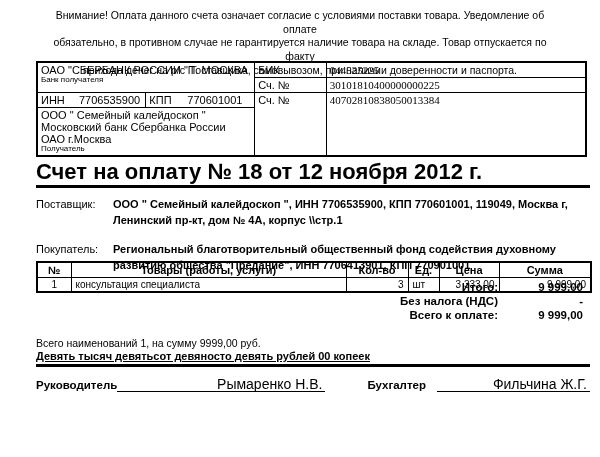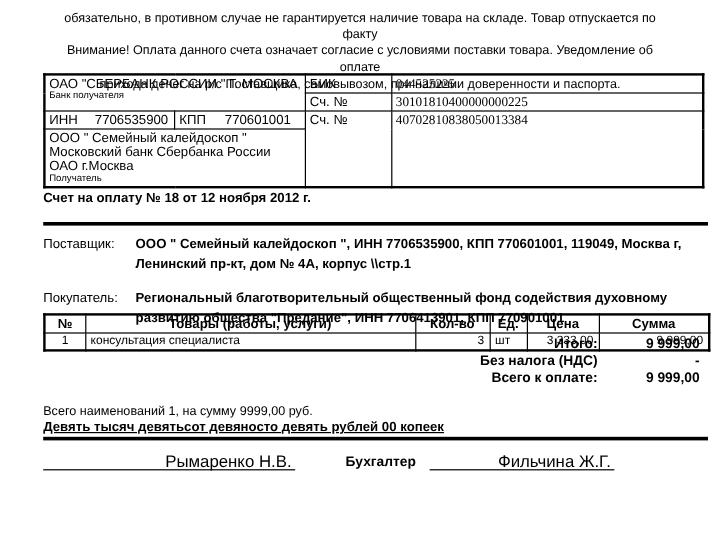--- a/index.html
+++ b/index.html
@@ -45,21 +45,21 @@
   .bank tr.r4 { height: 37px; }
   .cell-stack { display: flex; flex-direction: column; justify-content: space-between; height: 100%; }
   .tiny-label { font-size: 8px; line-height: 1.1; }
   .acct-num { font-size: 12px; font-family: Liberation Serif, serif; }
   .pair { display: flex; }
   .pair .p-label { width: 38px; }
 
   
   .doc-title {
     top: 159px; left: 36px;
-    font-size: 11px;
+    font-size: 22px;
     font-weight: bold;
   }
   .title-rule {
     top: 185px; left: 36px; width: 554px; height: 3px;
     background: #000;
   }
 
   
   .parties { top: 197px; left: 36px; width: 554px; }
   .party-row { display: flex; font-size: 11px; line-height: 1.45; justify-content: flex-end; }
@@ -107,22 +107,22 @@
   .sig-label.first { flex: 0 0 78px; }
   .sig-label.second { flex: 0 0 70px; margin-left: 42px; }
   .sig-line { border-bottom: 1.5px solid #000; text-align: right; font-size: 14px; line-height: 13px; padding-right: 3px; }
   .sig-line.first { width: 210px; }
   .sig-line.second { width: 154px; }
 </style>
 </head>
 <body>
 
 <div class="abs notice">
+  <div>Внимание! Оплата данного счета означает согласие с условиями поставки товара. Уведомление об оплате</div>
   <div>обязательно, в противном случае не гарантируется наличие товара на складе. Товар отпускается по факту</div>
-  <div>Внимание! Оплата данного счета означает согласие с условиями поставки товара. Уведомление об оплате</div>
   <div>прихода денег на р/с Поставщика, самовывозом, при наличии доверенности и паспорта.</div>
 </div>
 
 <table class="abs bank">
   <tbody>
       <tr class="r1">
     <td class="c1" colspan="2" rowspan="2">
       <div class="cell-stack">
         <div>ОАО "СБЕРБАНК РОССИИ " Г. МОСКВА</div>
         <div class="tiny-label">Банк получателя</div>
@@ -210,20 +210,21 @@
     <span>Всего к оплате:</span>
     <span class="t-value">9 999,00</span>
   </div>
 </div>
 
 <div class="abs count-line">Всего наименований 1, на сумму 9999,00 руб.</div>
 <div class="abs words-line">Девять тысяч девятьсот девяносто девять рублей 00 копеек</div>
 <div class="abs bottom-rule"></div>
 
 <div class="abs signatures">
+  <span class="sig-label first">Руководитель</span>
   <span class="sig-line first">
     <span>Рымаренко Н.В.</span>
   </span>
   <span class="sig-label second">Бухгалтер</span>
   <span class="sig-line second">
     <span>Фильчина Ж.Г.</span>
   </span>
 </div>
 
 </body></html>

